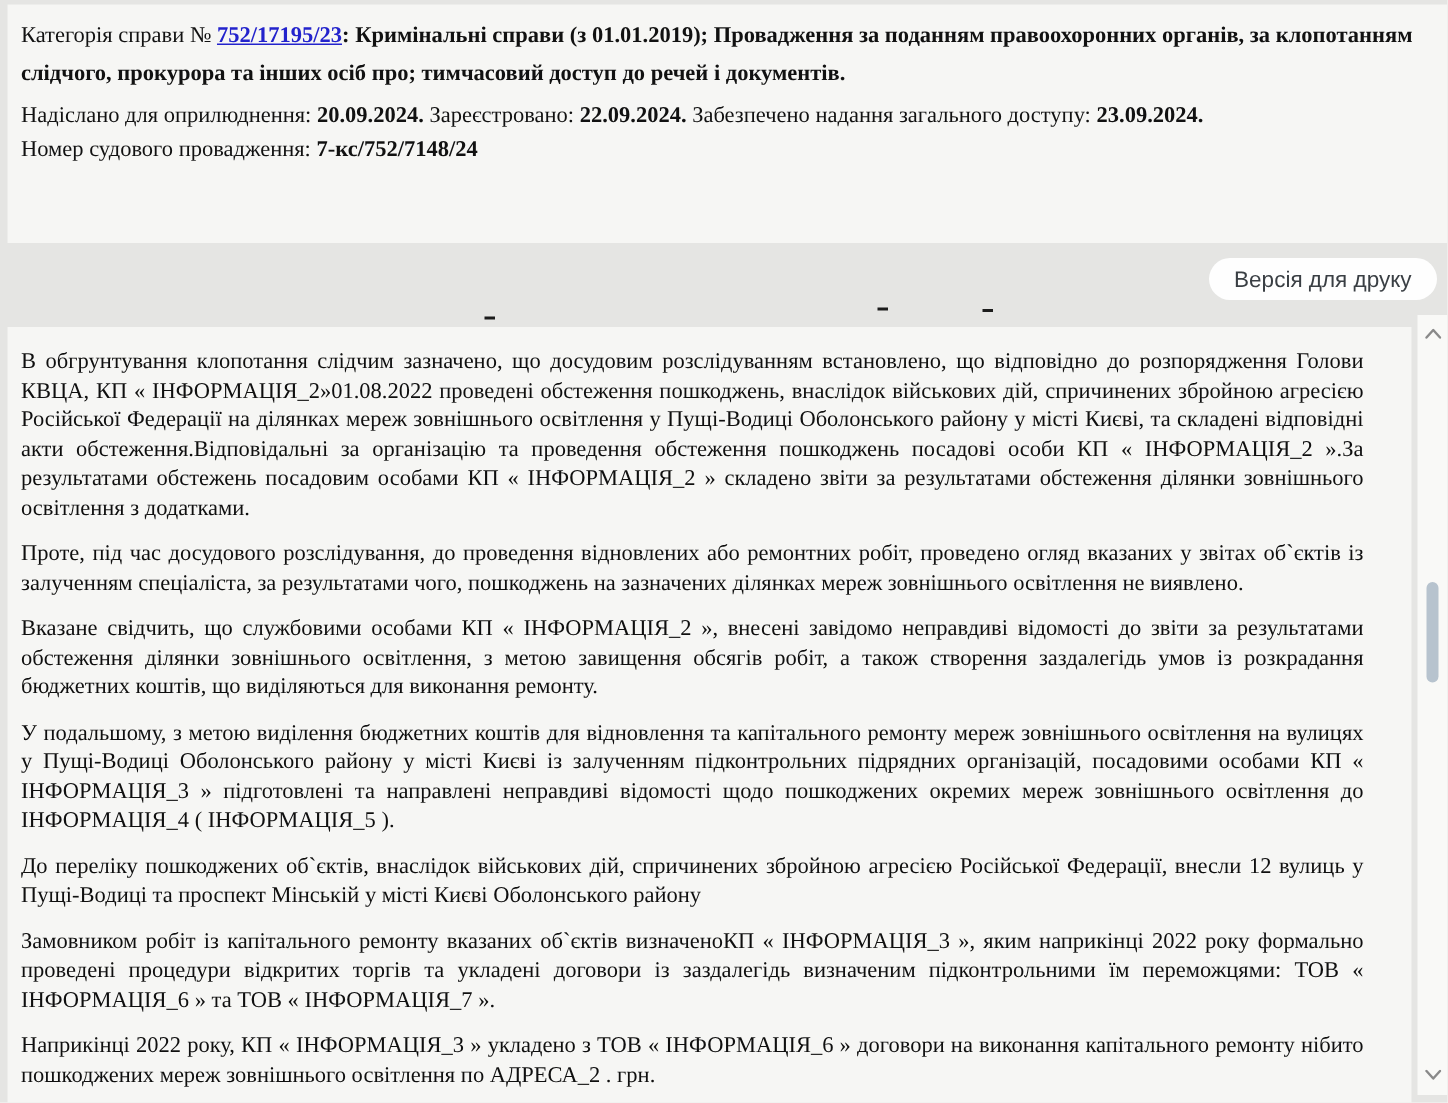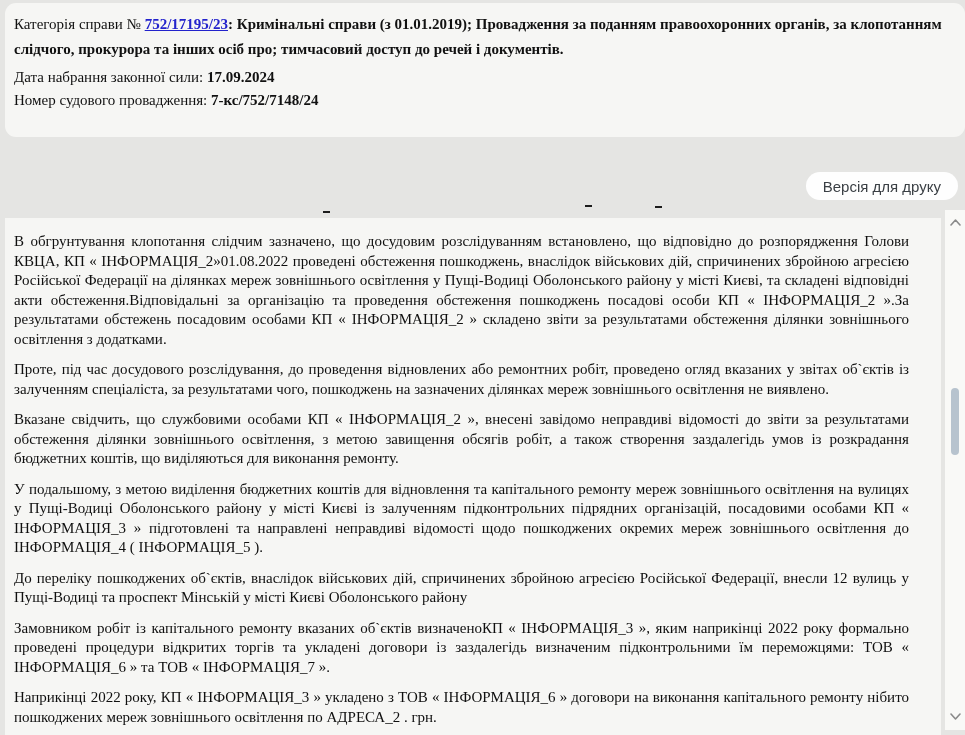--- a/index.html
+++ b/index.html
@@ -6,25 +6,24 @@
   body {
     width:965px; height:735px;
     position:relative; overflow:hidden;
     background:var(--band, #e5e5e3);
     font-family:"Liberation Serif", serif;
     color:#111;
   }
 
   
   .header-panel {
-    position:absolute; left:5px; top:3px; width:960px; height:134px;
+    position:absolute; left:5px; top:3px; width:960px; height:159px;
     background:var(--panel, #f6f6f4);
     box-sizing:border-box; padding:9px 14px 0 9px;
     font-size:15px;
-    border-radius:11px;
   }
   .cat-line { margin:0 0 4px; line-height:25px; font-weight:normal; }
   .b { font-weight:bold; }
   .meta-line { margin:0; line-height:23px; font-weight:normal; }
   .case-link {
     color:var(--accent_link, #2323cc);
     font-weight:bold; text-decoration:underline; cursor:pointer;
   }
 
   
@@ -70,21 +69,21 @@
   }
 </style>
 </head>
 <body>
 
 <div class="header-panel">
   <p class="cat-line">
     <span>Категорія справи № </span><a class="case-link">752/17195/23</a><span class="b">: </span><span class="b">Кримінальні справи (з 01.01.2019); Провадження за поданням правоохоронних органів, за клопотанням слідчого, прокурора та інших осіб про; тимчасовий доступ до речей і документів.</span>
   </p>
   <p class="meta-line">
-    <span>Дата набрання законної сили: </span><span class="b">17.09.2024</span>
+    <span>Надіслано для оприлюднення: </span><span class="b">20.09.2024.</span><span> Зареєстровано: </span><span class="b">22.09.2024.</span><span> Забезпечено надання загального доступу: </span><span class="b">23.09.2024.</span>
   </p>
   <p class="meta-line">
     <span>Номер судового провадження: </span><span class="b">7-кс/752/7148/24</span>
   </p>
 </div>
 
 <button class="print-btn">Версія для друку</button>
 
 <div class="text-panel">
   <p>В обгрунтування клопотання слідчим зазначено, що досудовим розслідуванням встановлено, що відповідно до розпорядження Голови КВЦА, КП « ІНФОРМАЦІЯ_2»01.08.2022 проведені обстеження пошкоджень, внаслідок військових дій, спричинених збройною агресією Російської Федерації на ділянках мереж зовнішнього освітлення у Пущі-Водиці Оболонського району у місті Києві, та складені відповідні акти обстеження.Відповідальні за організацію та проведення обстеження пошкоджень посадові особи КП « ІНФОРМАЦІЯ_2 ».За результатами обстежень посадовим особами КП « ІНФОРМАЦІЯ_2 » складено звіти за результатами обстеження ділянки зовнішнього освітлення з додатками.</p>

